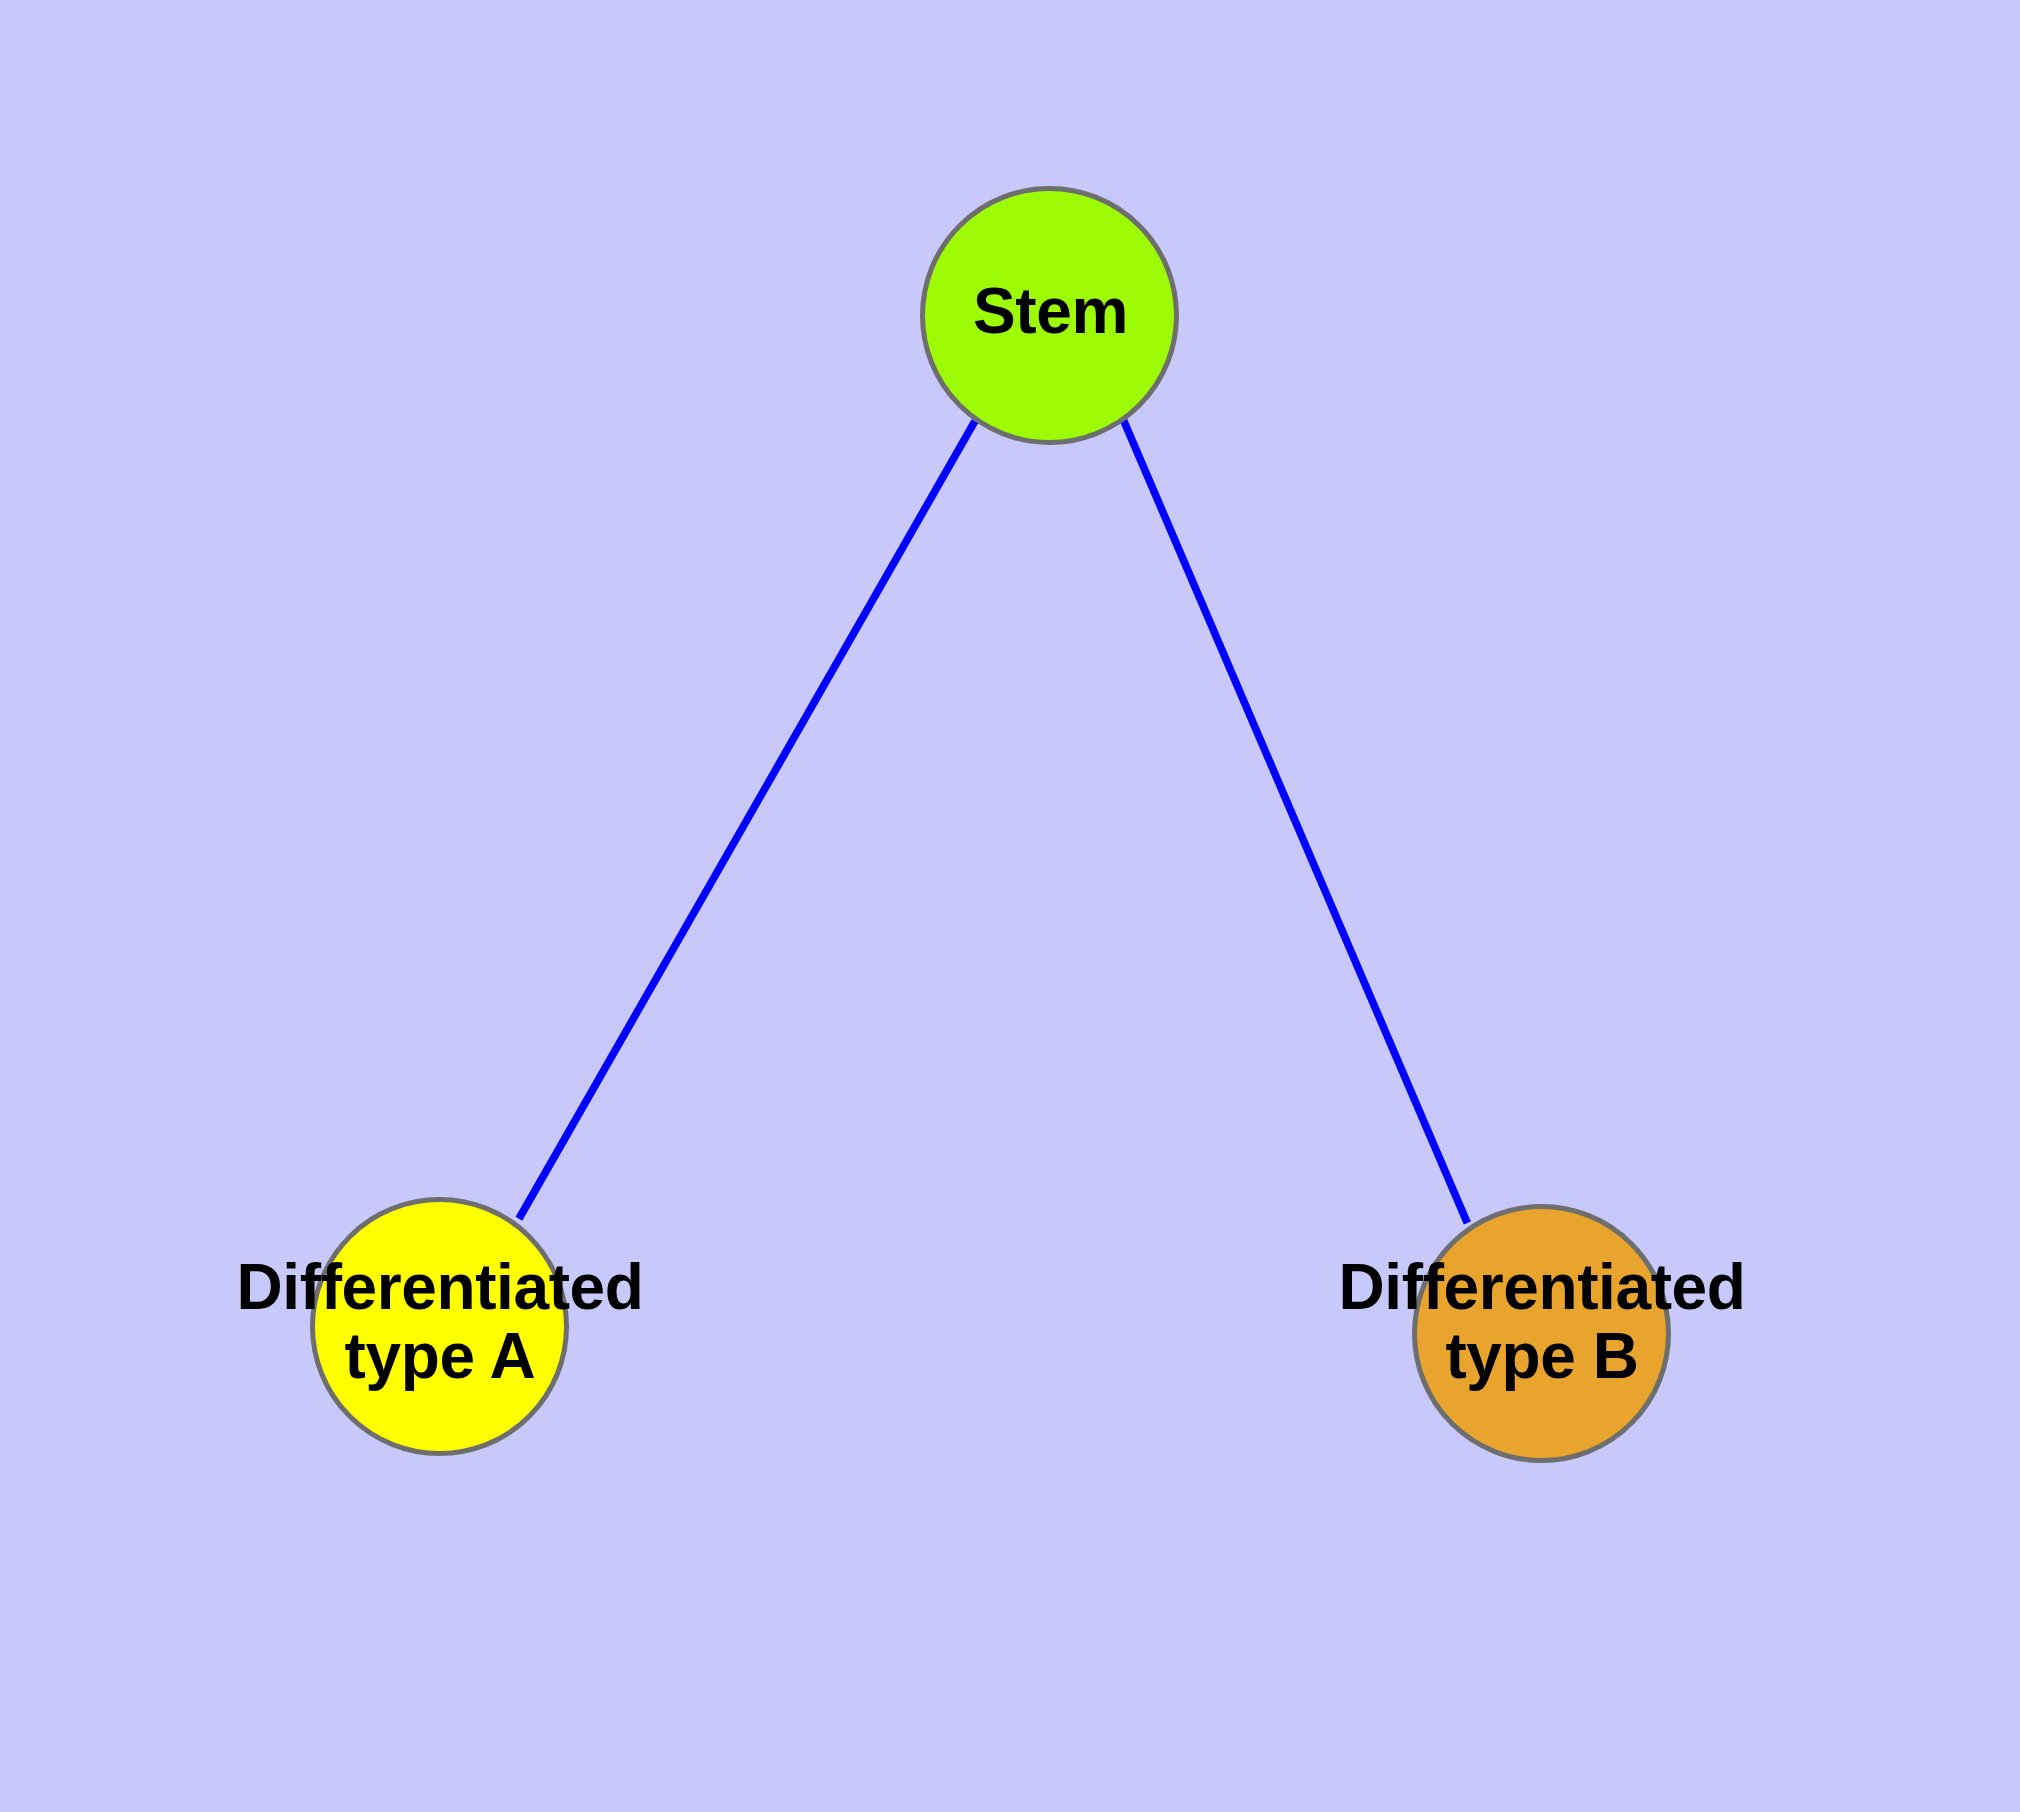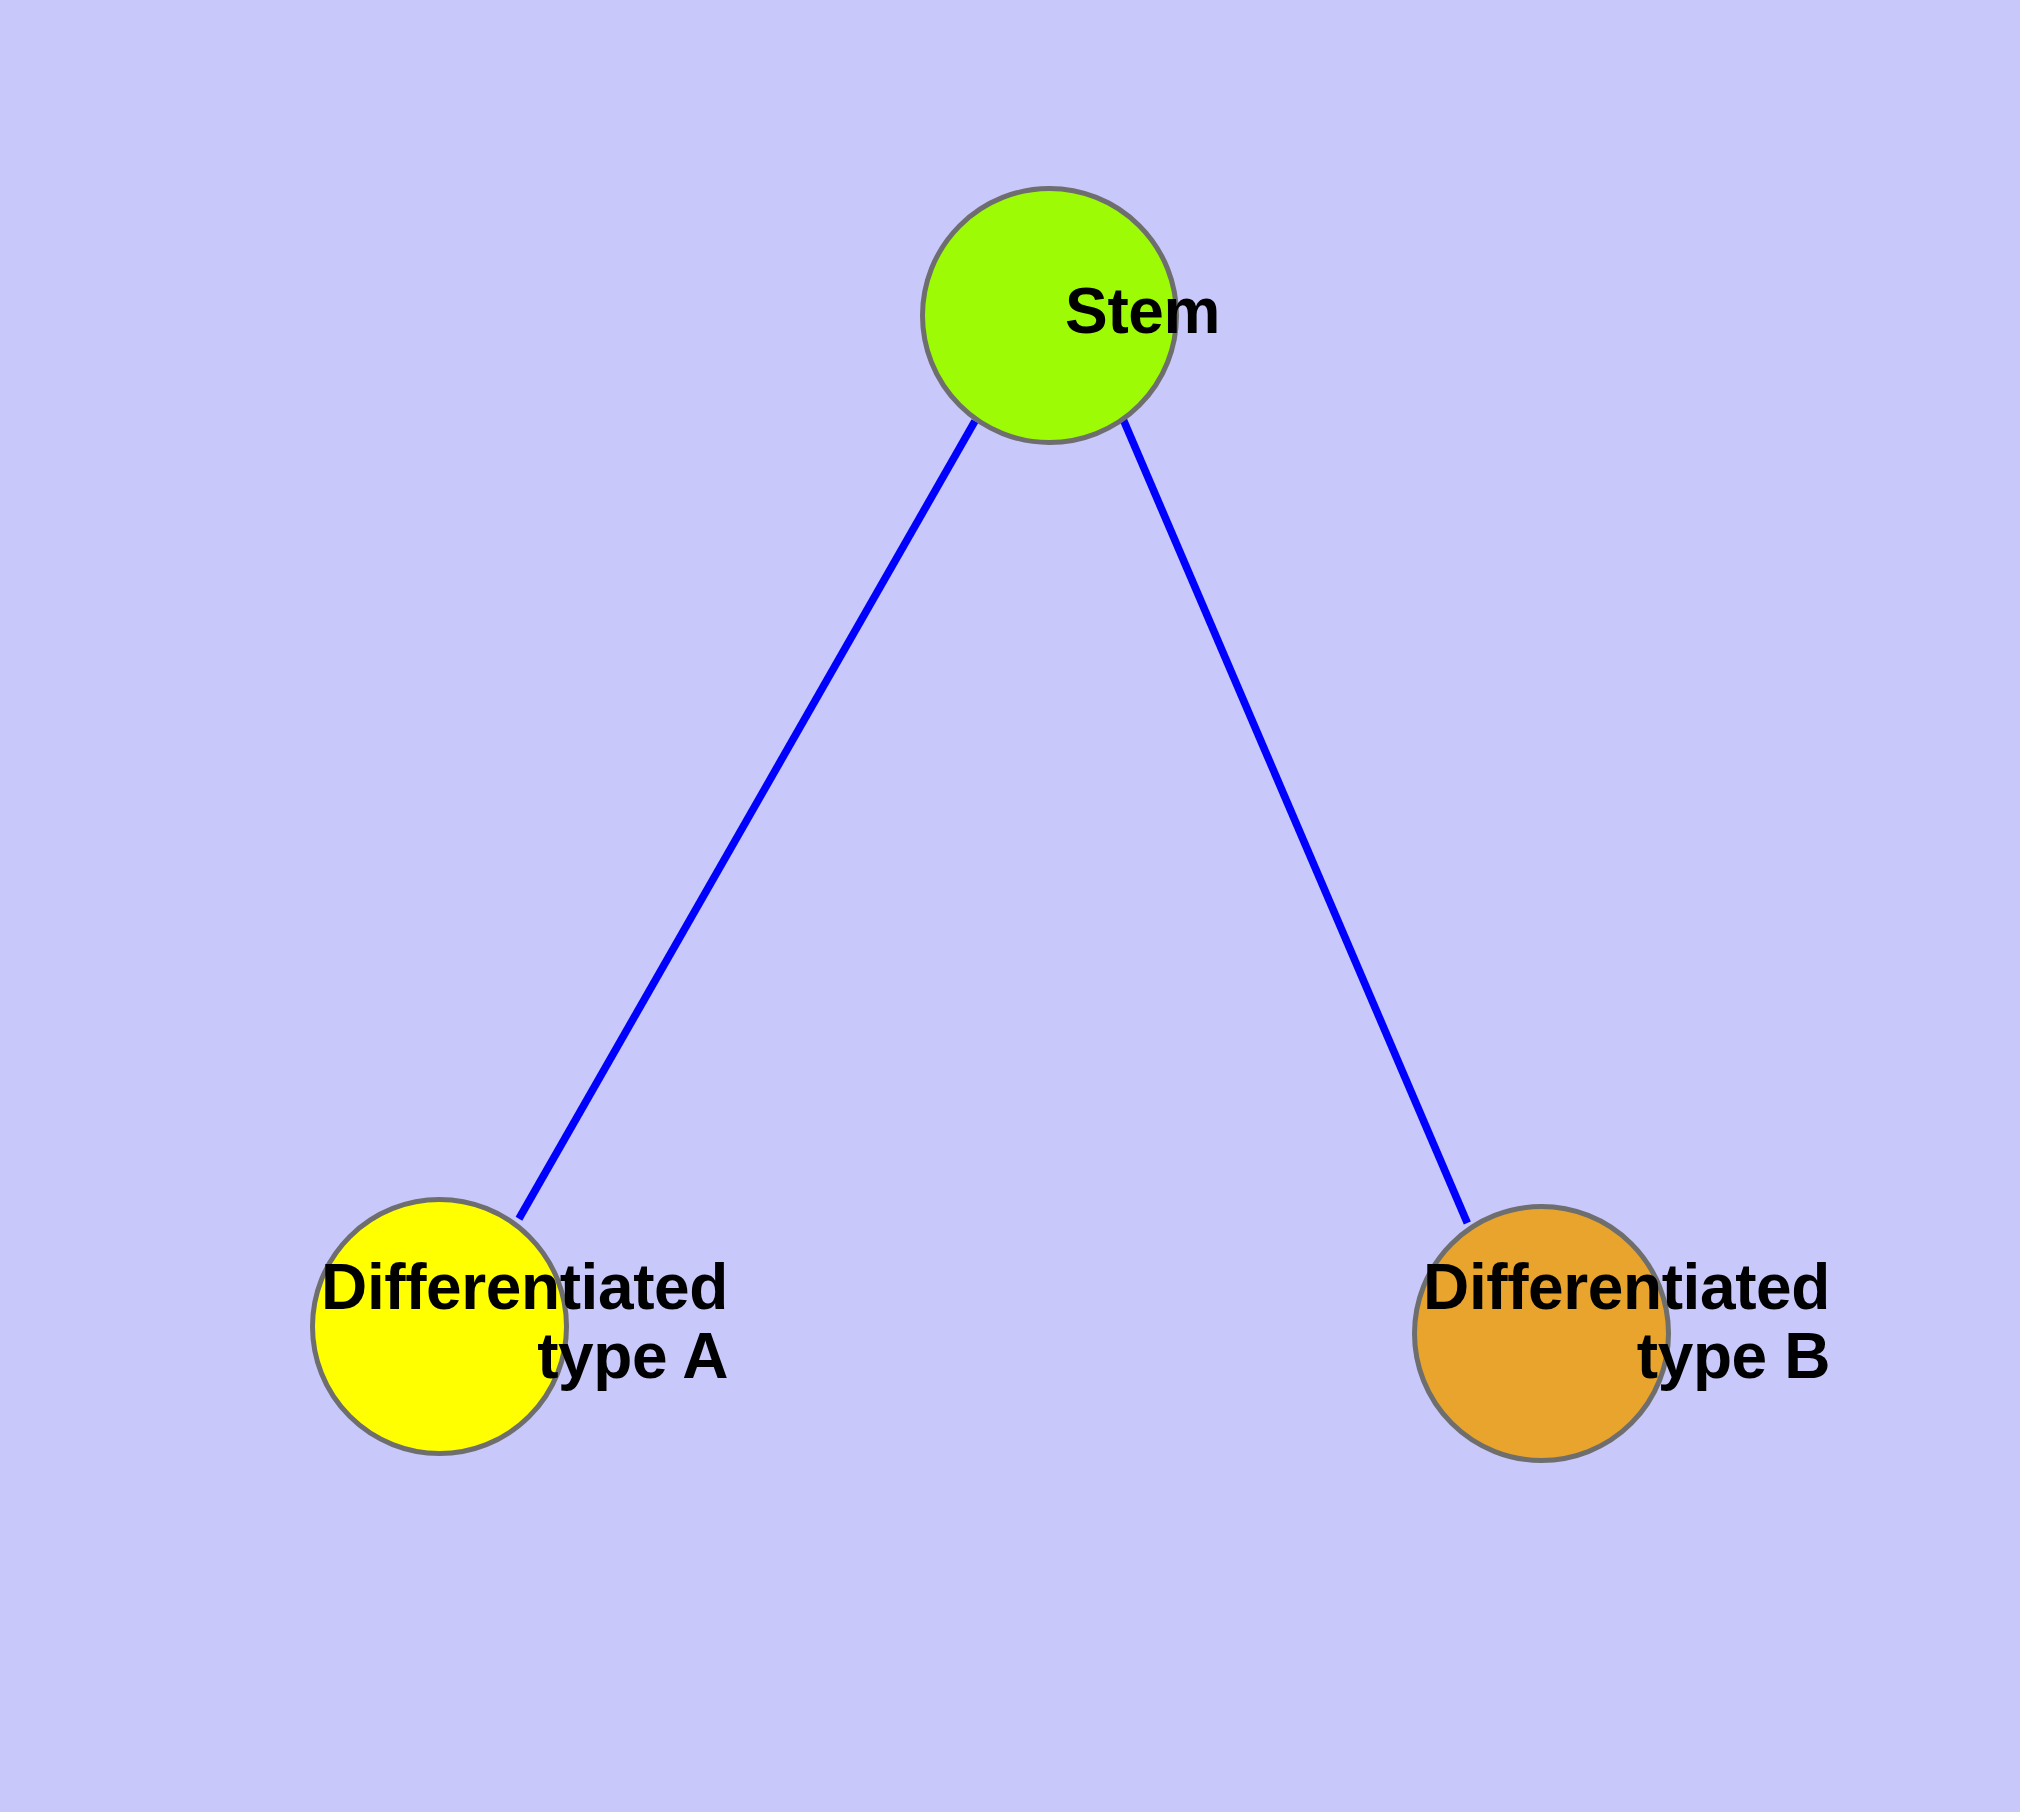--- a/index.html
+++ b/index.html
@@ -25,21 +25,21 @@
     height: 1812px;
   }
   .node {
     position: absolute;
     border-radius: 50%;
     box-sizing: border-box;
     border: 5.1px solid #6e6e6e;
   }
   .node-label {
     position: absolute;
-    text-align: right;
+    text-align: center;
     font-weight: bold;
     color: #000000;
     white-space: pre;
     line-height: 1.08;
     letter-spacing: -0.4px;
   }
   #node-stem {
     left: 920px;
     top: 186px;
     width: 259px;

